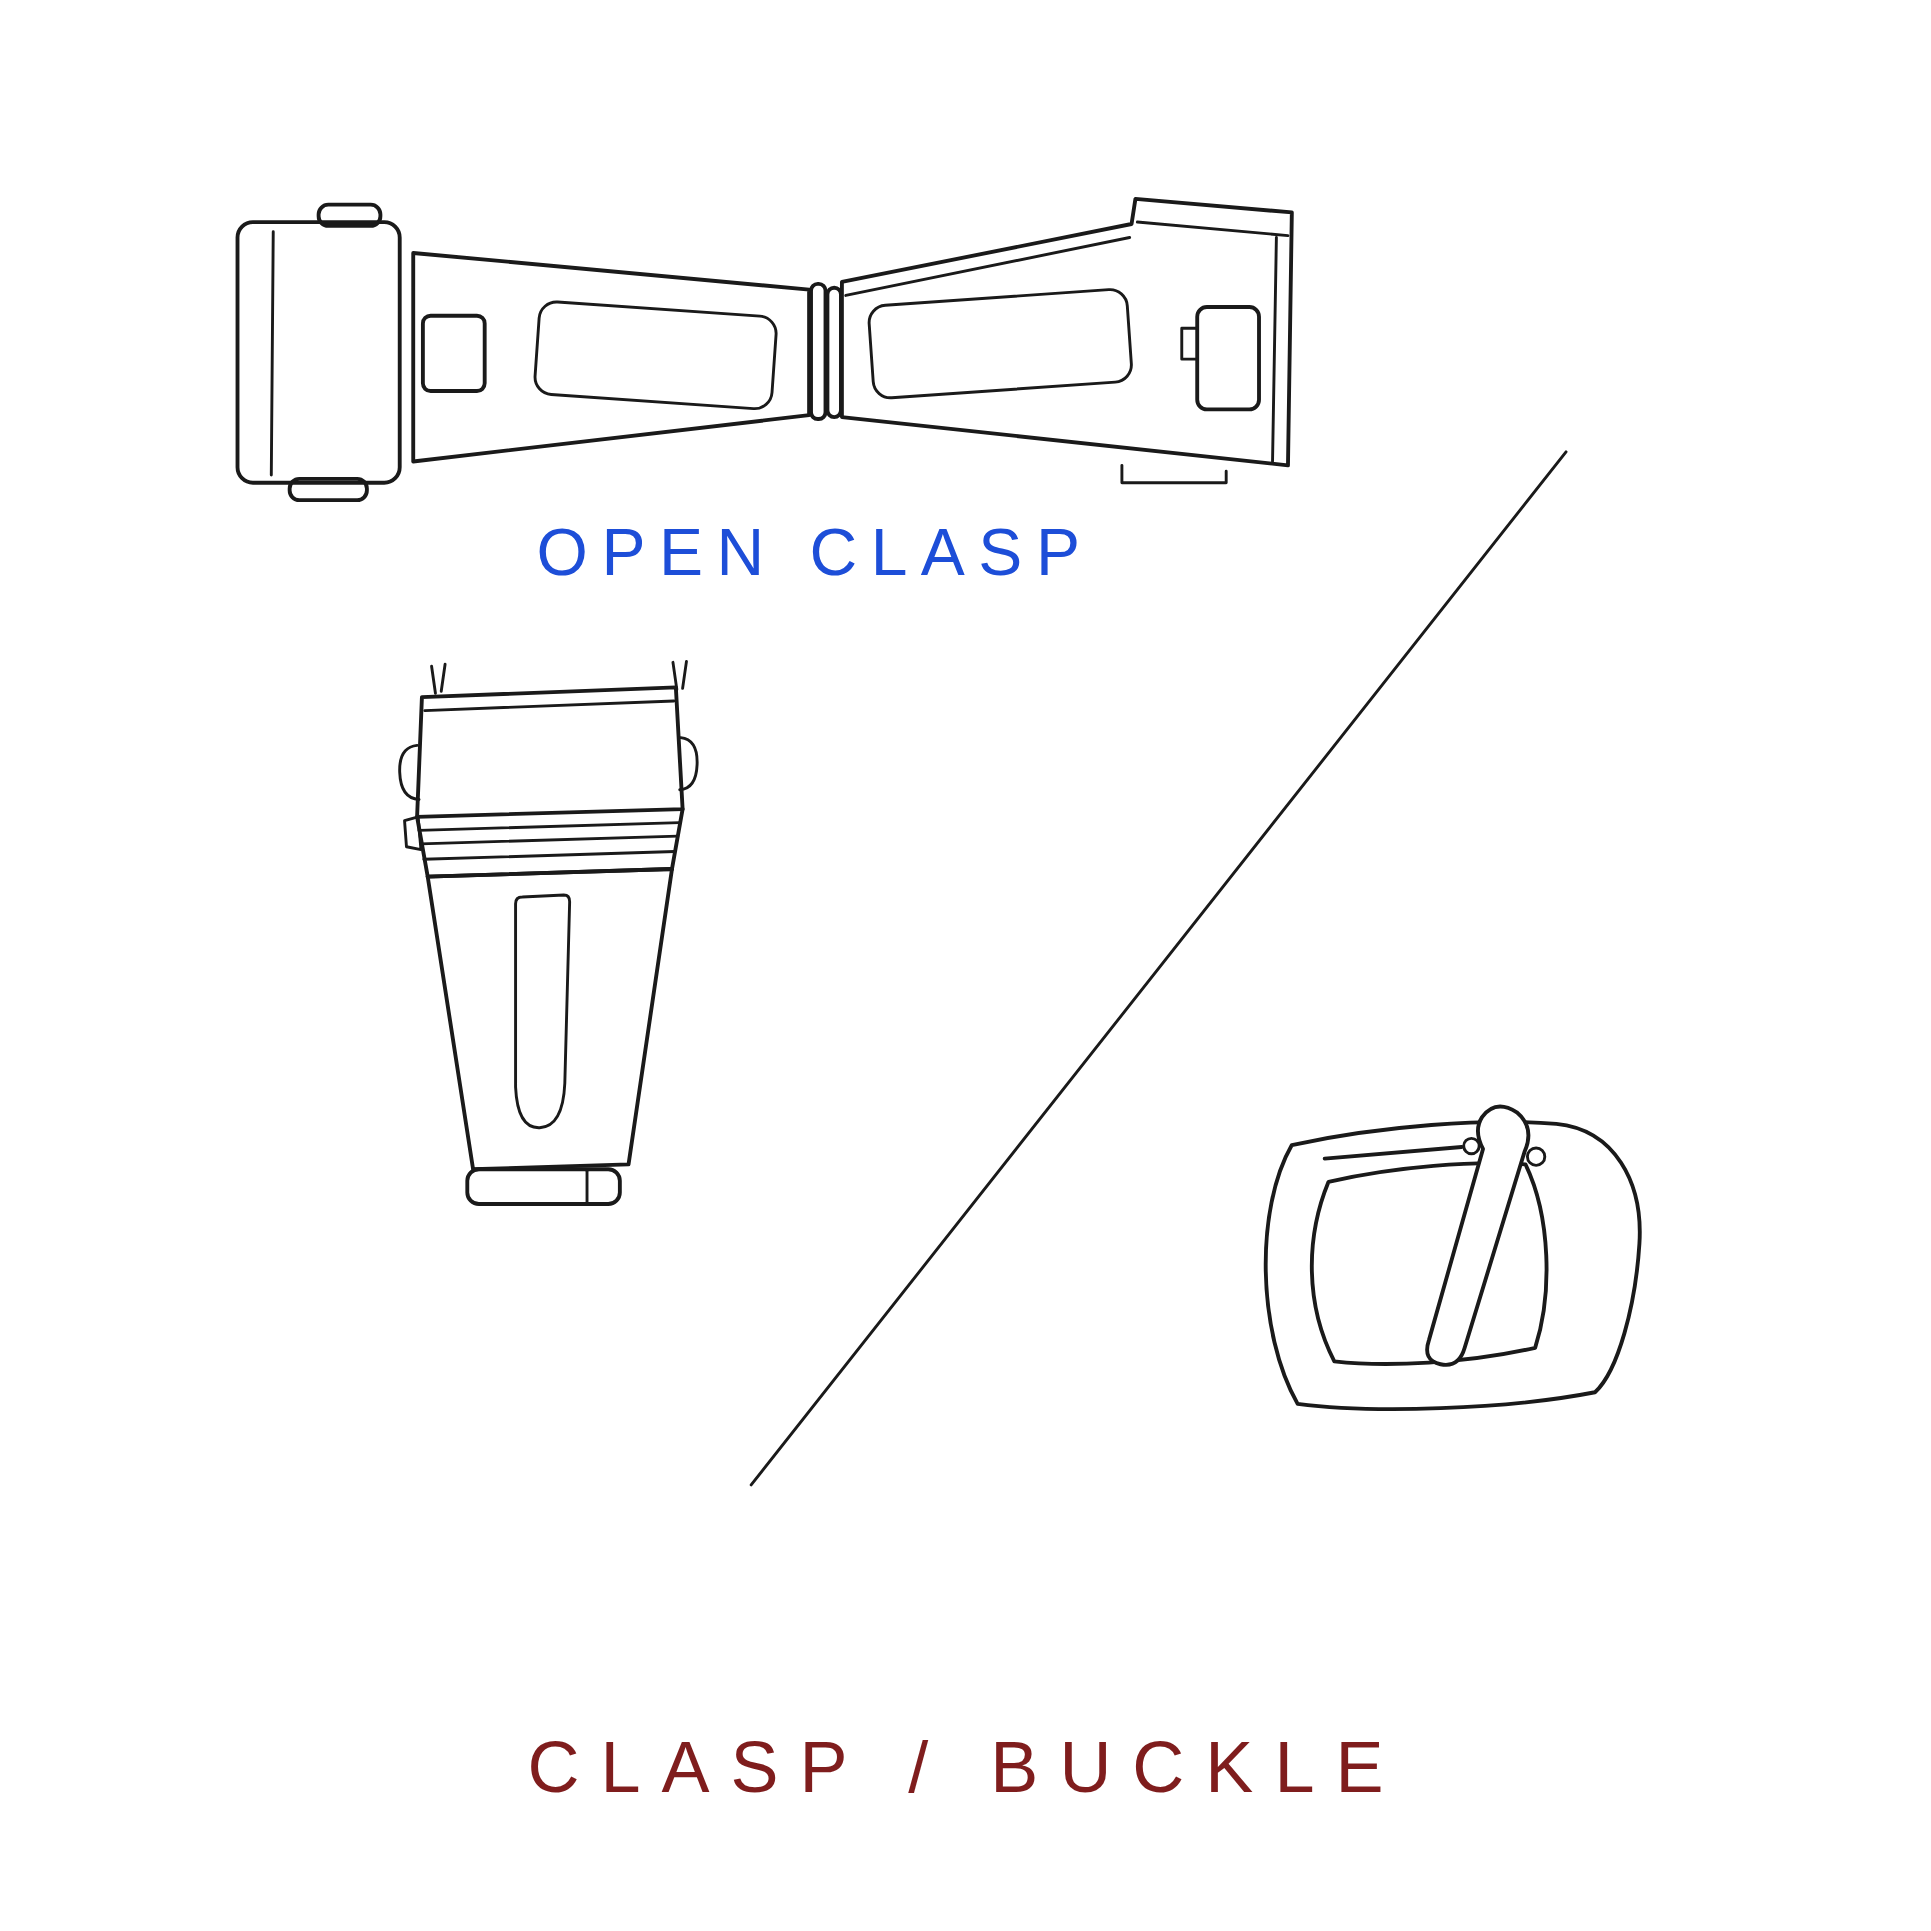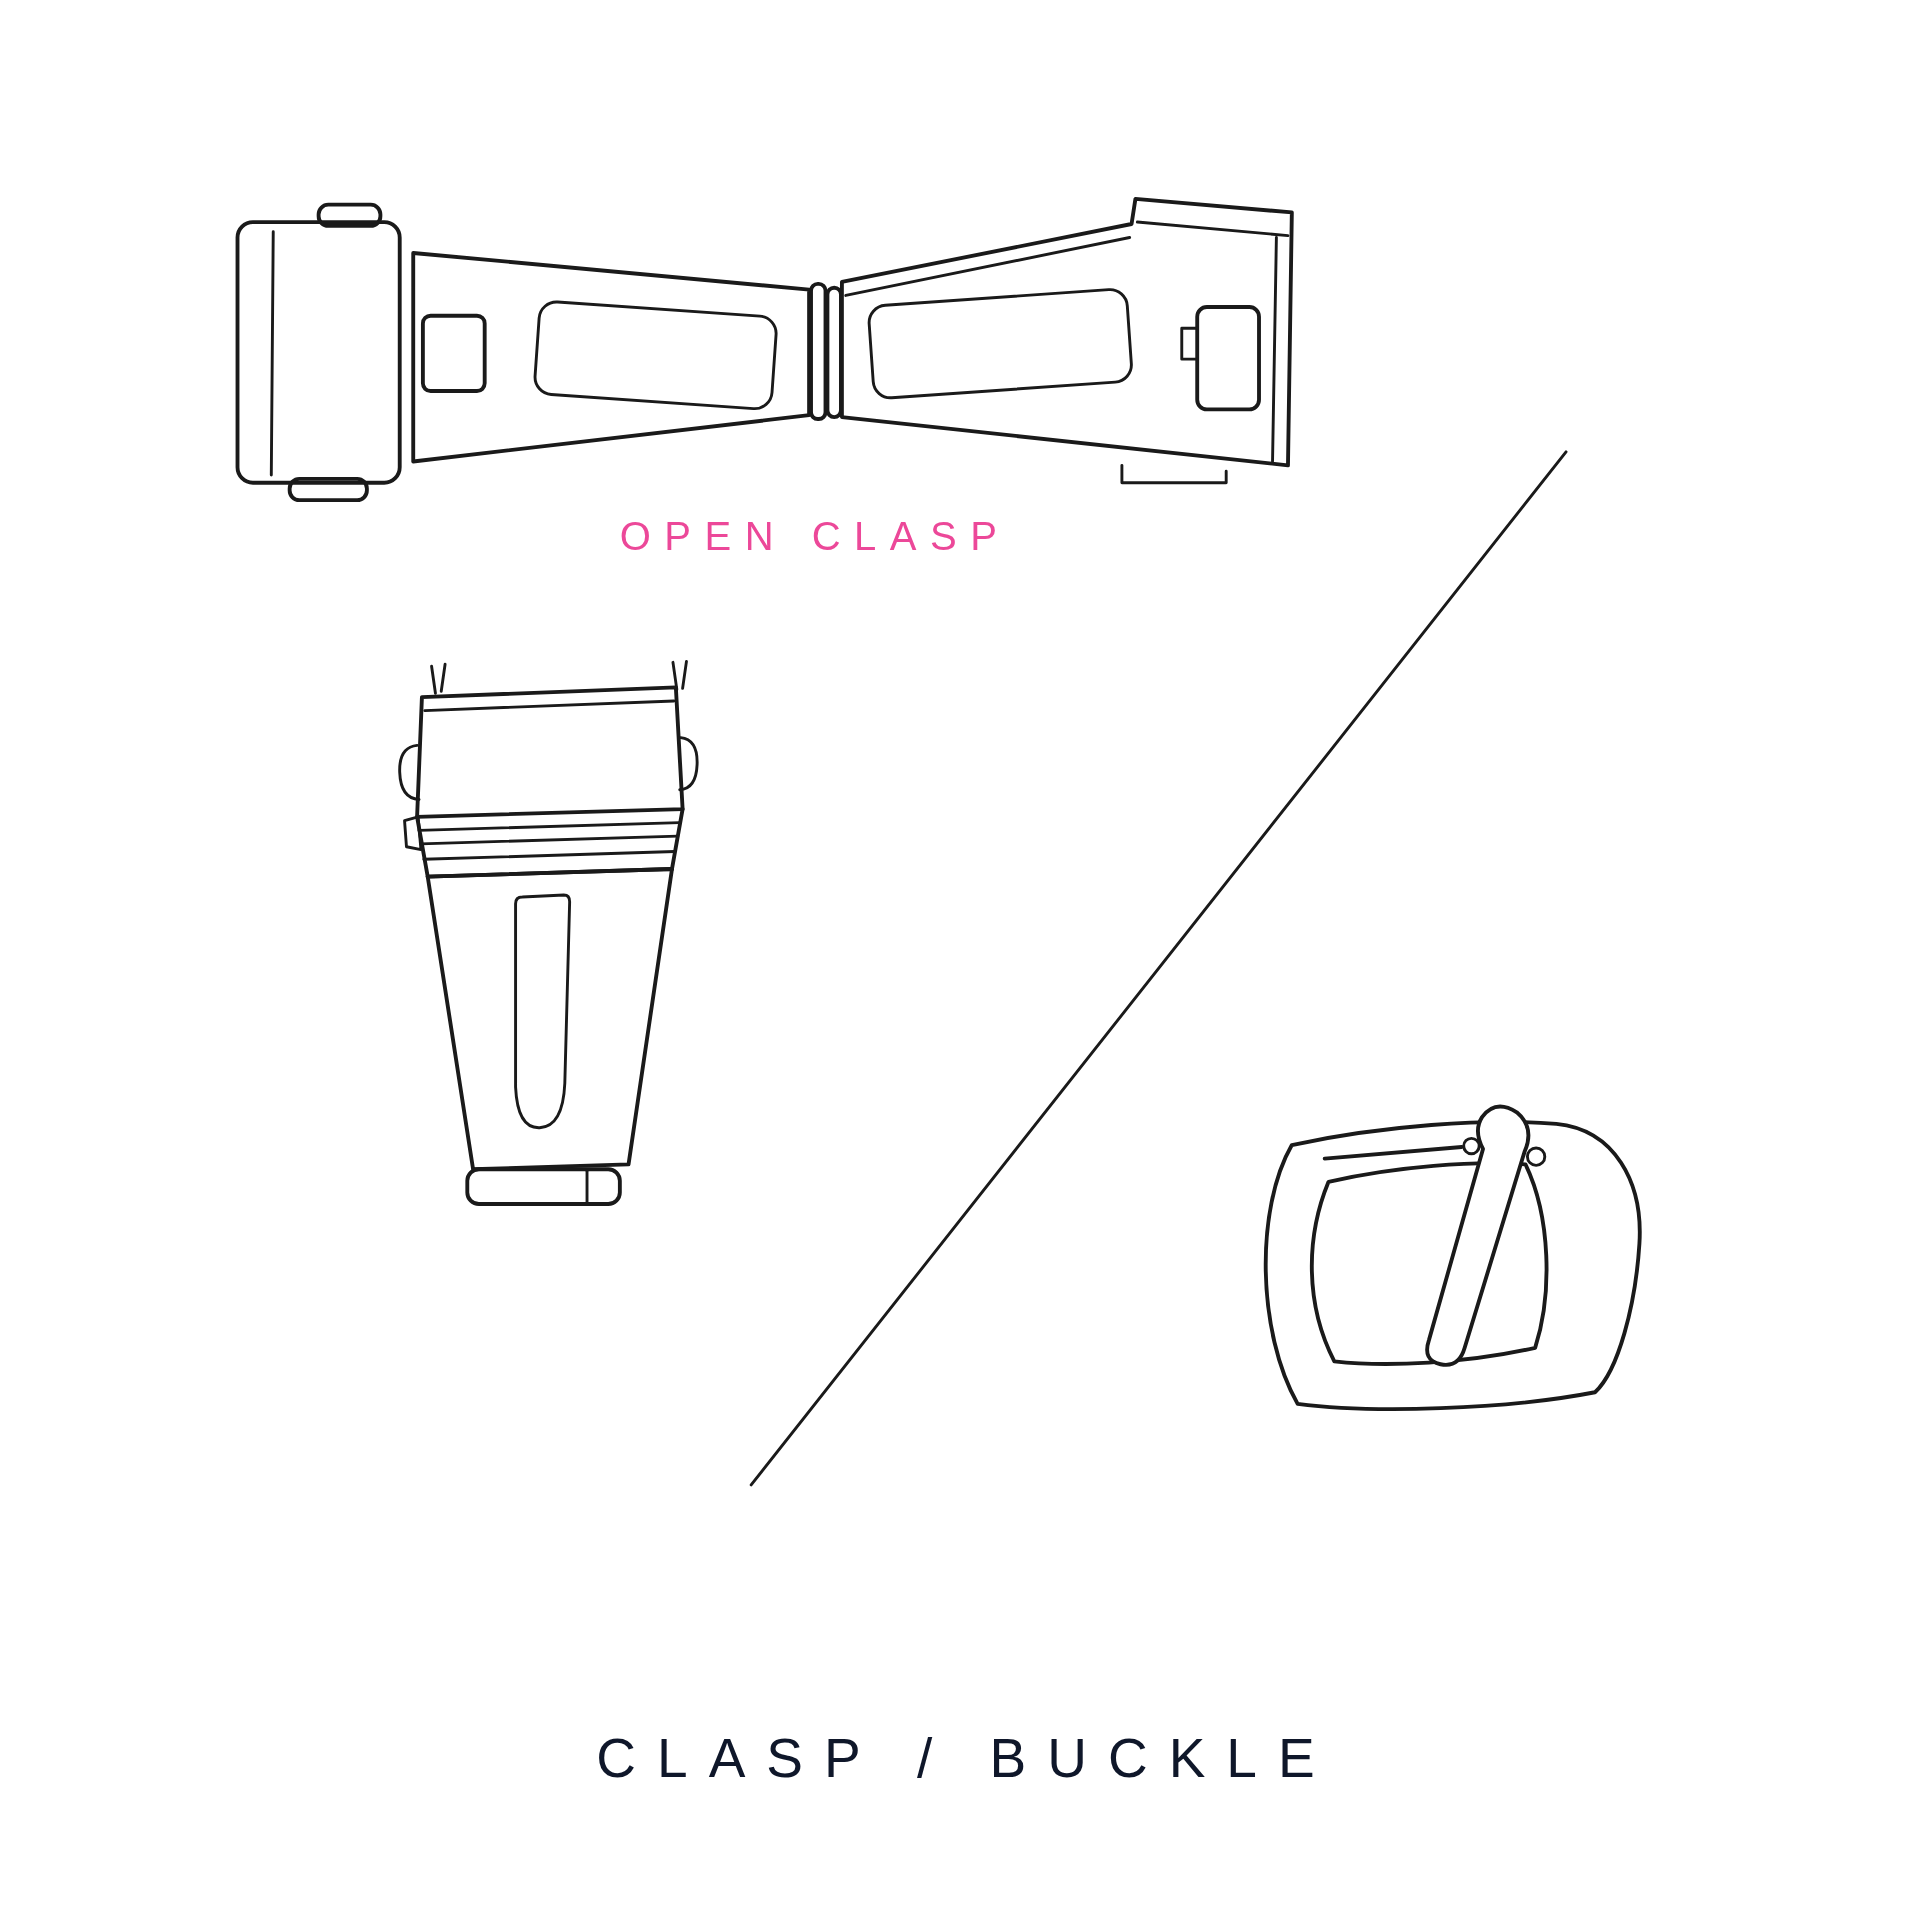--- a/index.html
+++ b/index.html
@@ -28,38 +28,38 @@
     fill: none;
     stroke: #1a1a1a;
     stroke-width: 3;
     stroke-linecap: round;
     stroke-linejoin: round;
   }
   .white-fill { fill: #ffffff; }
   .caption {
     position: absolute;
     transform: translateX(-50%);
-    font-size: 40px;
+    font-size: 66px;
     font-weight: 400;
     letter-spacing: 13.5px;
     white-space: nowrap;
-    color: #ec4899;
+    color: #1d4ed8;
   }
   #caption-open-clasp { left: 815px; top: 514px; }
   #caption-closed    { left: 543px; top: 1247px; }
   #main-title {
     position: absolute;
     left: 966px;
     top: 1726px;
     transform: translateX(-50%);
-    font-size: 55px;
+    font-size: 72px;
     font-weight: 400;
     letter-spacing: 21px;
     white-space: nowrap;
-    color: #0f172a;
+    color: #7f1d1d;
   }
 </style>
 </head>
 <body>
 
 <div id="page">
 
   <svg id="art" viewBox="0 0 2000 2000" xmlns="http://www.w3.org/2000/svg">
 
     <g>

